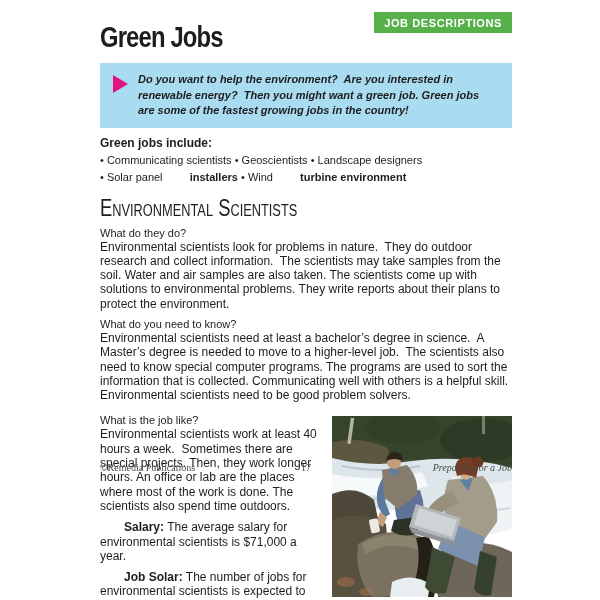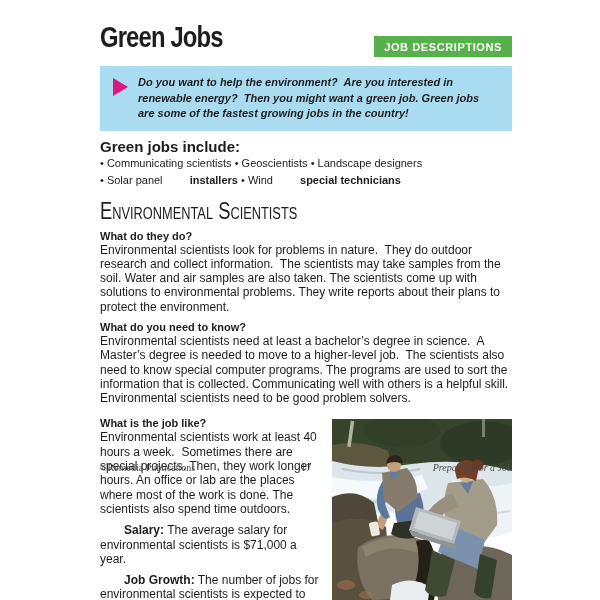--- a/index.html
+++ b/index.html
@@ -9,38 +9,38 @@
     --ink:#1d1d1d;
   }
   *{box-sizing:border-box;margin:0;padding:0;}
   html,body{width:600px;height:600px;background:#ffffff;}
   body{font-family:"Liberation Sans",sans-serif;color:var(--ink);}
   .page{width:600px;height:480px;padding:12px 88px 6px 100px;position:relative;background:#fff;}
 
   
   .header-row{display:flex;justify-content:space-between;align-items:flex-start;}
   .title{font-size:29px;font-weight:bold;letter-spacing:-1px;transform:scaleX(.82);transform-origin:left top;margin-top:9px;white-space:nowrap;}
-  .badge{background:var(--badge-green);color:#fff;font-size:11px;font-weight:bold;letter-spacing:.6px;padding:5px 10px 4px;white-space:nowrap;margin-top:24px;}
+  .badge{background:var(--badge-green);color:#fff;font-size:11px;font-weight:bold;letter-spacing:.6px;padding:5px 10px 4px;white-space:nowrap;}
 
   
   .intro-box{background:var(--box-blue);margin-top:9px;padding:9px 24px 9px 13px;display:flex;gap:10px;}
   .play-arrow{width:0;height:0;border-left:15px solid var(--arrow-magenta);border-top:9px solid transparent;border-bottom:9px solid transparent;margin-top:3px;flex:0 0 auto;}
   .intro-text{font-size:11px;font-weight:bold;font-style:italic;line-height:15.5px;white-space:pre-wrap;}
 
   
   .include{margin-top:7px;font-size:11px;line-height:17px;}
-  .include .inc-head{font-weight:bold;font-size:15px;}
+  .include .inc-head{font-weight:bold;font-size:12px;}
   .b{font-weight:bold;padding-left:24px;}
 
   
   .sec-title{margin-top:10px;font-size:23px;font-weight:500;font-variant:small-caps;letter-spacing:0;transform:scaleX(.8);transform-origin:left top;white-space:nowrap;line-height:24px;}
 
   
   .sub{margin-top:7px;}
-  .sub h3{font-size:11px;font-weight:bold;margin-bottom:1px;}
+  .sub h3{font-size:11px;font-weight:normal;margin-bottom:1px;}
   .sub p, .para{font-size:12px;line-height:14.3px;white-space:pre-wrap;}
 
   
   .lower{margin-top:6px;}
   .photo-wrap{float:right;width:180px;height:181px;margin:2px 0 4px 10px;}
   .photo-wrap svg{display:block;width:100%;height:100%;}
   .clear{clear:both;}
 
   
   .footer{position:absolute;left:100px;right:88px;bottom:7px;display:flex;align-items:flex-end;font-family:"Liberation Serif",serif;font-size:10px;color:#4a4a4a;}
@@ -59,21 +59,21 @@
   </div>
 
   <div class="intro-box">
     <span class="play-arrow"></span>
     <p class="intro-text">Do you want to help the environment?  Are you interested in renewable energy?  Then you might want a green job. Green jobs are some of the fastest growing jobs in the country!</p>
   </div>
 
   <div class="include">
     <div class="inc-head">Green jobs include:</div>
     <div>• Communicating scientists • Geoscientists • Landscape designers</div>
-    <div><span>• Solar panel </span><span class="b">installers</span><span> • Wind </span><span class="b">special technicians</span></div>
+    <div><span>• Solar panel </span><span class="b">installers</span><span> • Wind </span><span class="b">turbine environment</span></div>
   </div>
 
   <h2 class="sec-title">Environmental Scientists</h2>
 
   <div class="sub">
     <h3>What do they do?</h3>
     <p>Environmental scientists look for problems in nature.  They do outdoor research and collect information.  The scientists may take samples from the soil. Water and air samples are also taken. The scientists come up with solutions to environmental problems. They write reports about their plans to protect the environment.</p>
   </div>
 
   <div class="sub">
@@ -140,21 +140,21 @@
     <div class="sub" style="margin-top:12px">
       <h3>What is the job like?</h3>
       <p>Environmental scientists work at least 40 hours a week.  Sometimes there are special projects. Then, they work longer hours. An office or lab are the places where most of the work is done. The scientists also spend time outdoors.</p>
     </div>
 
     <div class="sub">
       <p class="para"><span class="b">Salary:</span><span> The average salary for environmental scientists is $71,000 a year.</span></p>
     </div>
 
     <div class="sub">
-      <p class="para"><span class="b">Job Growth:</span><span> The number of jobs for environmental scientists is expected to grow 5% from 2020 to 2028.</span></p>
+      <p class="para"><span class="b">Job Solar:</span><span> The number of jobs for environmental scientists is expected to grow 5% from 2020 to 2028.</span></p>
     </div>
 
     <div class="clear"></div>
   </div>
 
   <div class="footer">
     <span class="f-left">©Remedia Publications</span>
     <span class="f-center">17</span>
     <span class="f-right">Preparing for a Job</span>
   </div>

